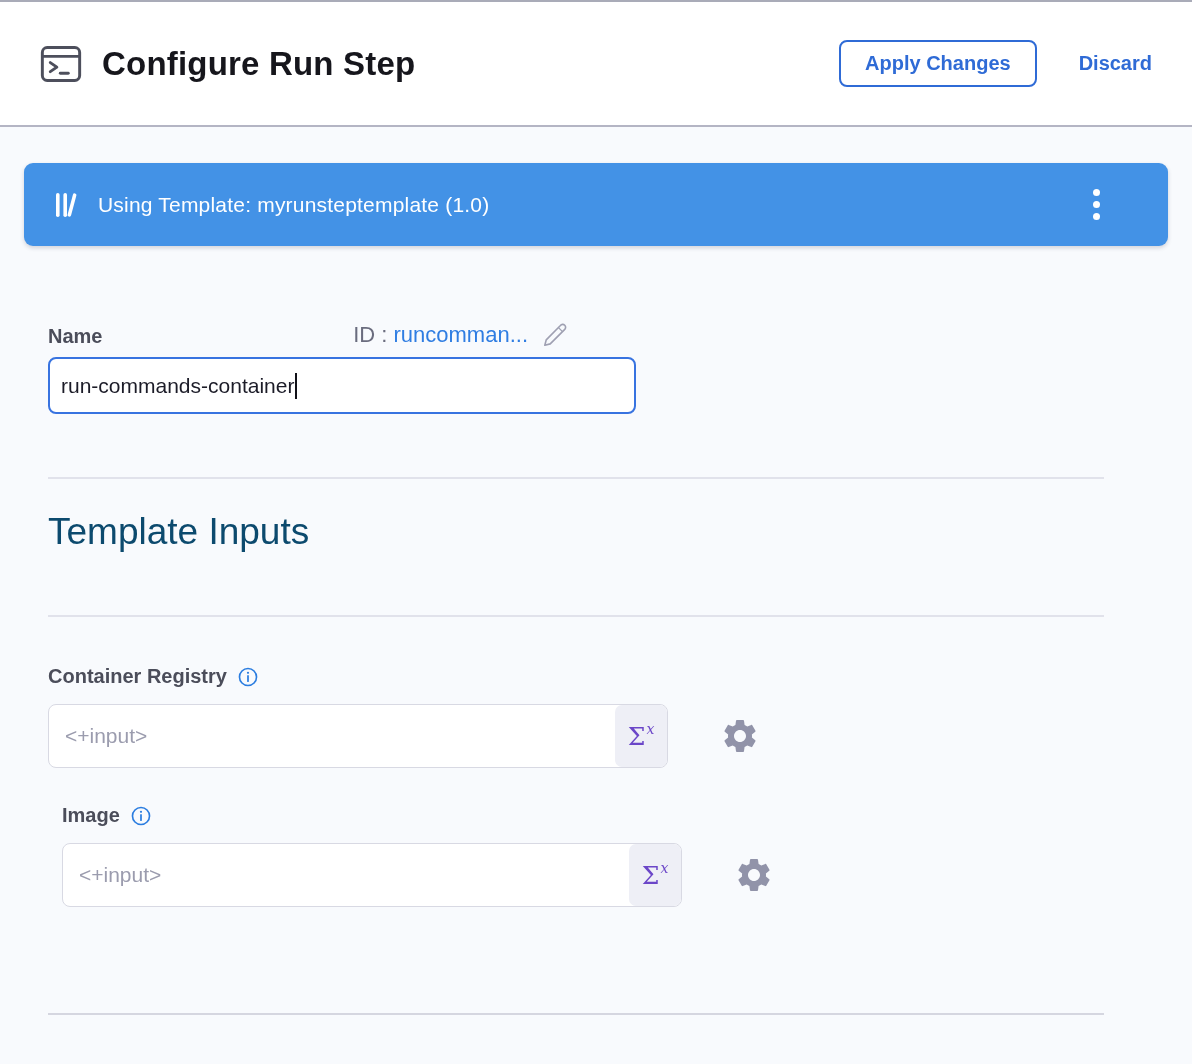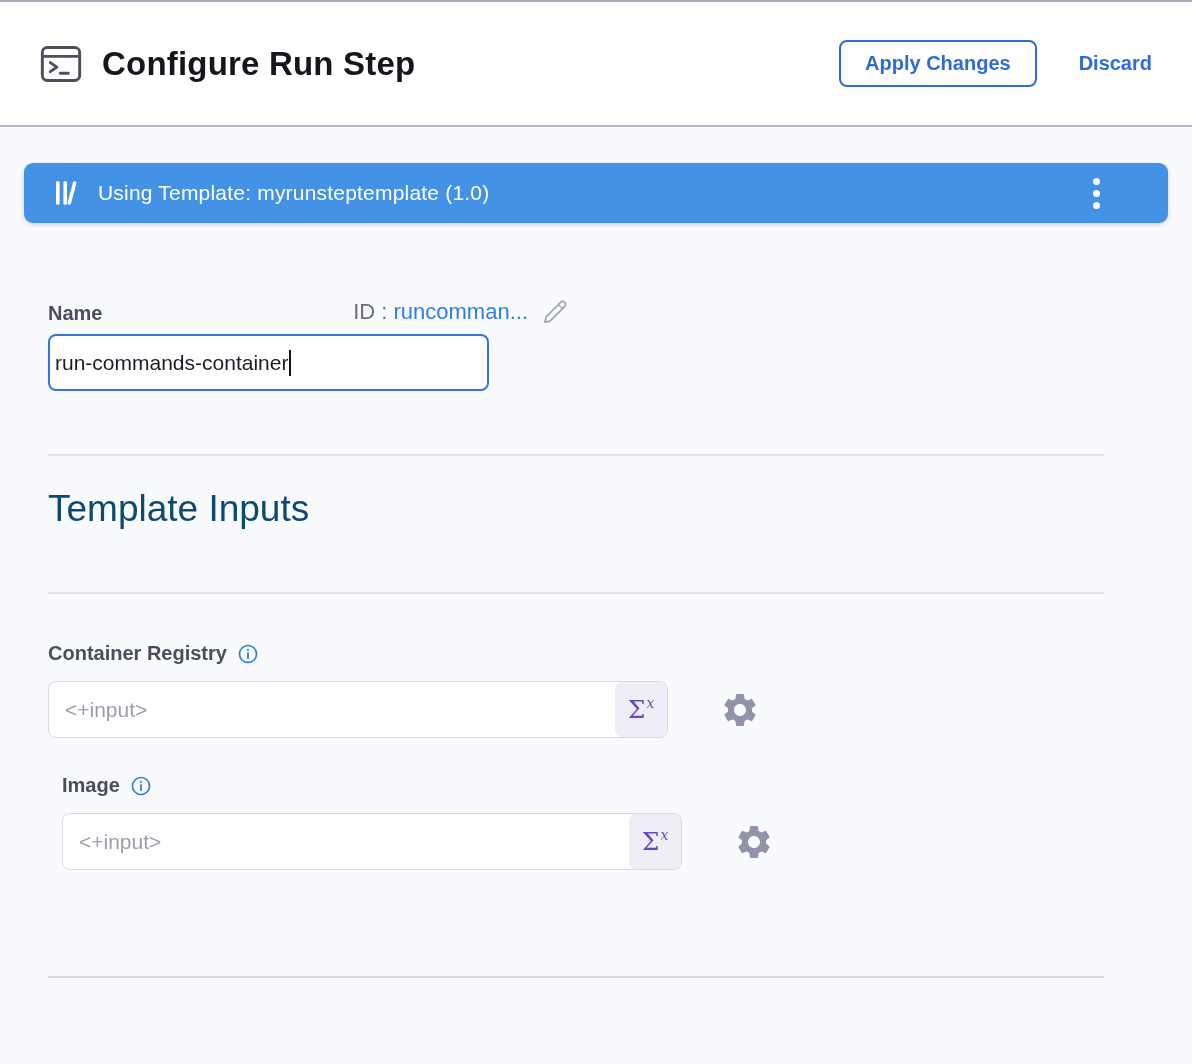--- a/index.html
+++ b/index.html
@@ -44,21 +44,21 @@
     font-family: inherit;
     font-size: 20px;
     font-weight: 700;
     cursor: pointer;
   }
 
   
   .content { padding: 36px 24px 0 24px; }
 
   .template-banner {
-    height: 60px;
+    height: 83px;
     background: #4392e6;
     border-radius: 9px;
     display: flex;
     align-items: center;
     padding: 0 30px;
     box-shadow: 0 2px 4px rgba(40, 41, 61, 0.18);
   }
   .banner-icon { width: 26px; height: 28px; margin-right: 18px; flex: none; }
   .banner-text { color: #ffffff; font-size: 21px; font-weight: 400; letter-spacing: 0.2px; flex: 1; }
   .kebab {
@@ -78,28 +78,28 @@
   }
   .field-label { font-size: 20px; font-weight: 600; color: #4b4d5a; }
   .id-group { display: flex; align-items: center; gap: 14px; margin-left: 36px; }
   .id-text { font-size: 22px; }
   .id-prefix { color: #6a6c7e; }
   .id-value { color: #2f7de2; cursor: pointer; }
   .edit-icon { width: 26px; height: 26px; color: #9fa0b2; cursor: pointer; display: inline-flex; }
 
   .name-input {
     margin-top: 9px;
-    width: 441px;
+    width: 588px;
     height: 57px;
     background: #ffffff;
     border: 2px solid #3873e0;
     border-radius: 8px;
     display: flex;
     align-items: center;
-    padding: 0 5px;
+    padding: 0 11px;
     font-size: 21px;
     color: #1c1c28;
     cursor: text;
   }
   .caret { width: 2px; height: 26px; background: #111118; margin-left: 1px; }
 
   .divider { height: 0; border-top: 2px solid #e1e2eb; margin-left: 24px; width: 1056px; }
   .divider-1 { margin-top: 63px; }
   .divider-2 { margin-top: 62px; }
   .divider-bottom { margin-top: 106px; border-top-color: #d5d6e0; }
@@ -108,21 +108,21 @@
 
   .tpl-field { margin-left: 24px; }
   .tpl-field .label-row { display: flex; align-items: center; gap: 10px; }
   .field-1 .label-row { margin-top: 48px; }
   .field-2 .label-row { margin-top: 36px; }
   .info-icon { width: 22px; height: 22px; display: inline-flex; cursor: pointer; }
 
   .input-row { display: flex; align-items: center; margin-top: 16px; }
   .input-shell {
     width: 620px;
-    height: 57px;
+    height: 64px;
     background: #ffffff;
     border: 1.5px solid #d8d9e3;
     border-radius: 8px;
     display: flex;
     align-items: stretch;
     overflow: hidden;
   }
   .input-shell input {
     flex: 1;
     border: none;

